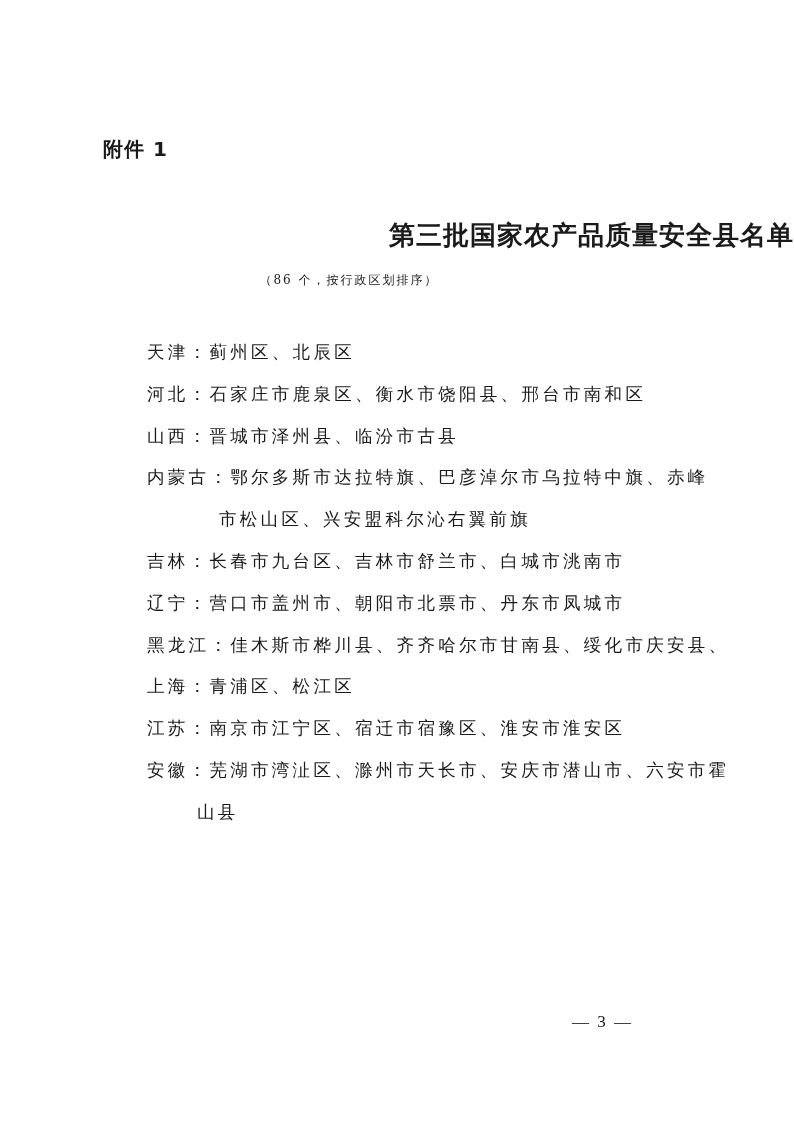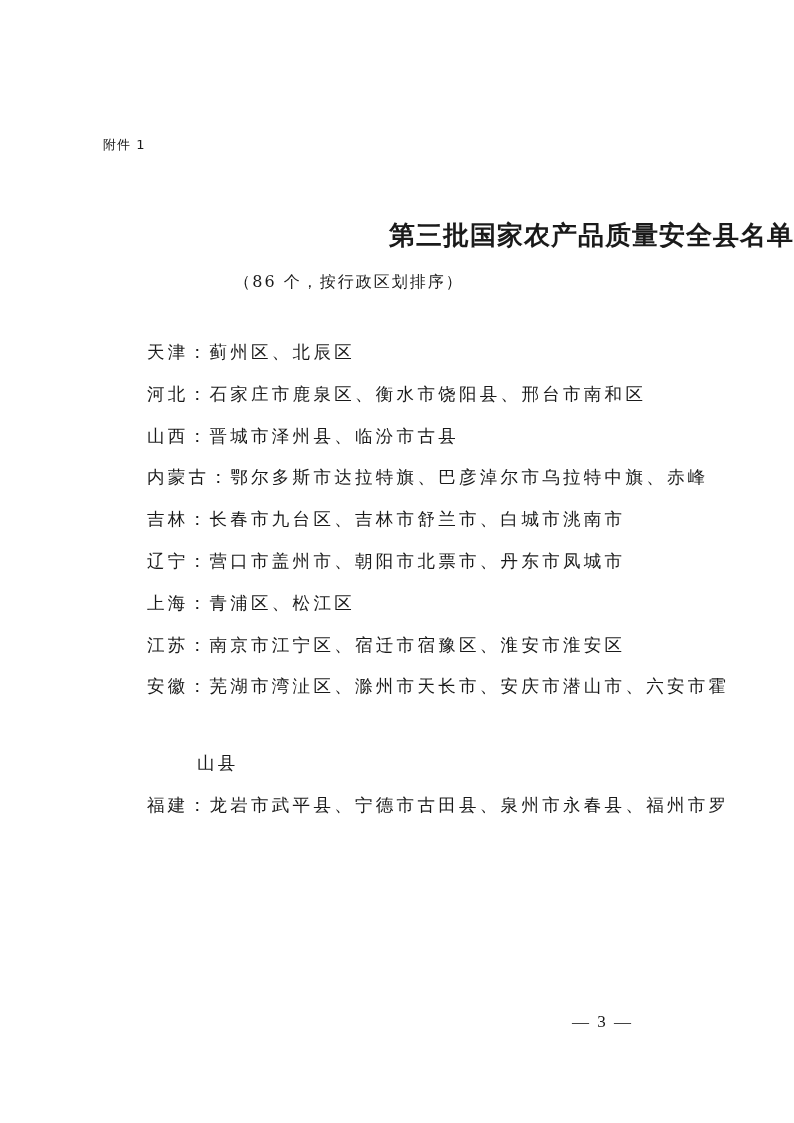--- a/index.html
+++ b/index.html
@@ -1,46 +1,47 @@
 <!DOCTYPE html>
 <html><head>
 <meta charset="utf-8">
 <style>
   html, body { margin: 0; padding: 0; background: #ffffff; }
   body { width: 794px; height: 1123px; position: relative; overflow: hidden;
          font-family: "DejaVu Serif", "Liberation Serif", serif; color: #1a1a1a; }
-  .attachment { position: absolute; left: 103px; top: 136px; font-size: 13px; font-weight: normal;
+  .attachment { position: absolute; left: 103px; top: 136px; font-size: 20px; font-weight: bold;
                 font-family: "DejaVu Sans", "Liberation Sans", sans-serif; letter-spacing: 1px; }
   .title { position: absolute; left: 0; width: 794px; top: 218px; text-align: right;
            font-size: 26px; font-weight: bold; letter-spacing: 1px; }
   .subtitle { position: absolute; left: 0; width: 698px; top: 272px; text-align: center;
-              font-size: 16px; letter-spacing: 2px; }
+              font-size: 12px; letter-spacing: 2px; }
   .list { position: absolute; left: 147px; top: 338px; width: 560px; }
   .line { position: relative; height: 41.8px; line-height: 28px; font-size: 17.5px;
           letter-spacing: 3.3px; white-space: nowrap; }
   .prov { display: inline-block; }
-  .cont2 { padding-left: 50px; margin-top: 35px; }
+  .cont2 { padding-left: 50px; }
   .cont3 { padding-left: 72px; }
   .page-num { position: absolute; left: 572px; top: 1012px; font-size: 17px; letter-spacing: 2px;
               font-family: "Liberation Serif", serif; }
 </style>
 </head>
 <body>
 
 <div class="attachment">附件 1</div>
 <div class="title">第三批国家农产品质量安全县名单</div>
 <div class="subtitle">（86 个，按行政区划排序）</div>
 
 <div class="list">
   <div class="line"><span class="prov">天津：</span><span>蓟州区、北辰区</span></div>
   <div class="line"><span class="prov">河北：</span><span>石家庄市鹿泉区、衡水市饶阳县、邢台市南和区</span></div>
   <div class="line"><span class="prov">山西：</span><span>晋城市泽州县、临汾市古县</span></div>
   <div class="line"><span class="prov">内蒙古：</span><span>鄂尔多斯市达拉特旗、巴彦淖尔市乌拉特中旗、赤峰</span></div>
+  <div class="line cont3"><span>市松山区、兴安盟科尔沁右翼前旗</span></div>
   <div class="line"><span class="prov">吉林：</span><span>长春市九台区、吉林市舒兰市、白城市洮南市</span></div>
   <div class="line"><span class="prov">辽宁：</span><span>营口市盖州市、朝阳市北票市、丹东市凤城市</span></div>
+  <div class="line"><span class="prov">黑龙江：</span><span>佳木斯市桦川县、齐齐哈尔市甘南县、绥化市庆安县、</span></div>
   <div class="line"><span class="prov">上海：</span><span>青浦区、松江区</span></div>
   <div class="line"><span class="prov">江苏：</span><span>南京市江宁区、宿迁市宿豫区、淮安市淮安区</span></div>
   <div class="line"><span class="prov">安徽：</span><span>芜湖市湾沚区、滁州市天长市、安庆市潜山市、六安市霍</span></div>
   <div class="line cont2"><span>山县</span></div>
-  <div class="line"><span class="prov">福建：</span><span>龙岩市武平县、宁德市古田县、泉州市永春县、福州市罗</span></div>
 </div>
 
 <div class="page-num">— 3 —</div>
 
 </body></html>

